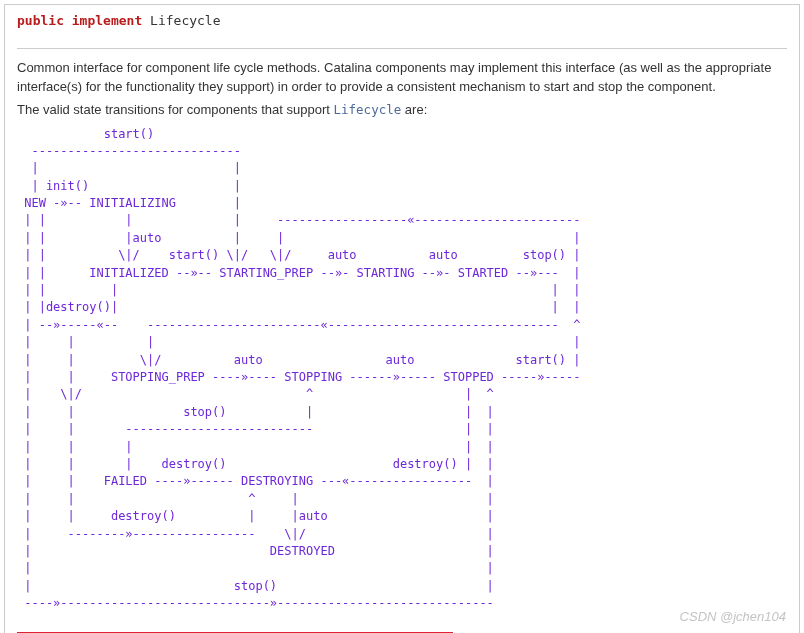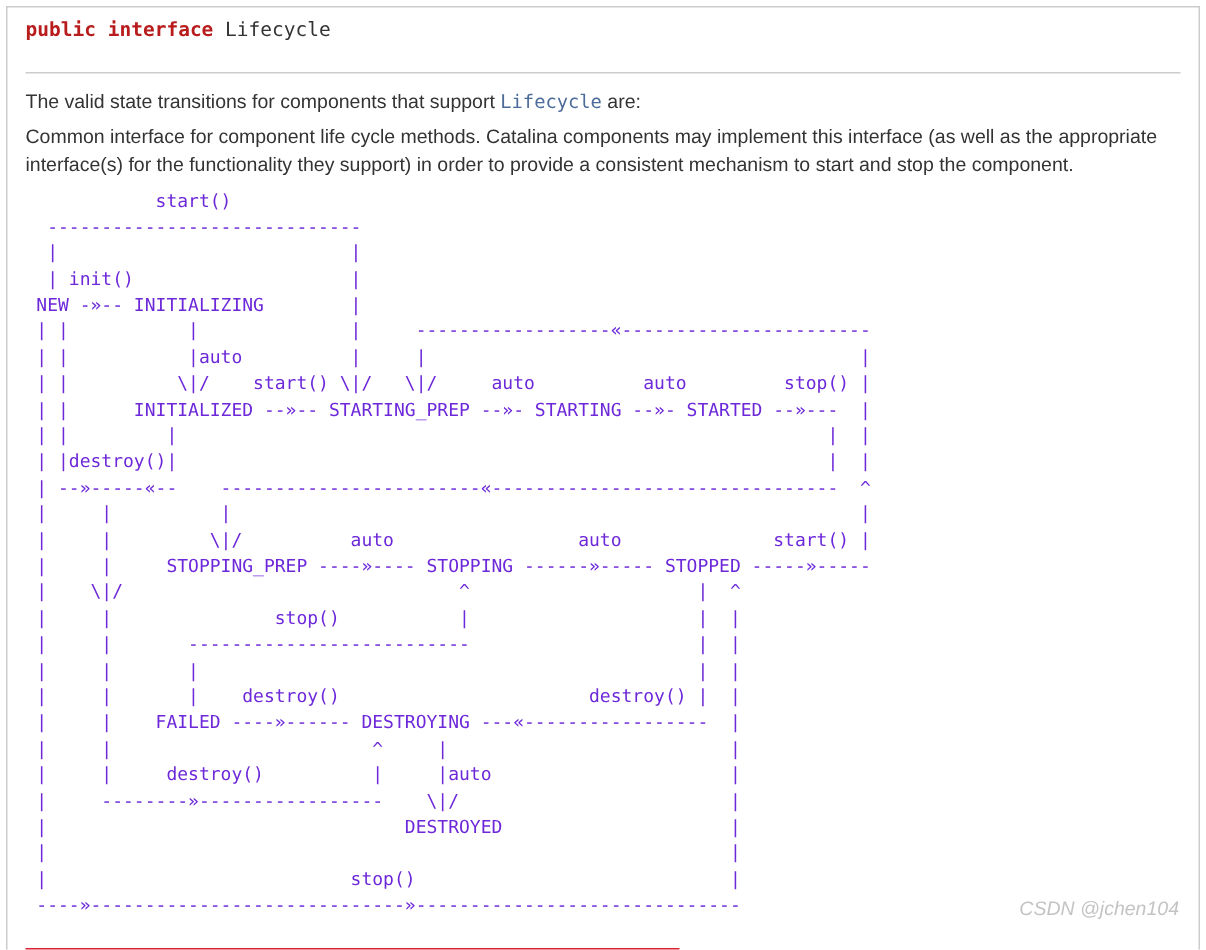--- a/index.html
+++ b/index.html
@@ -52,43 +52,43 @@
       padding: 1px 4px;
       display: inline-block;
       font-family: 'Consolas', 'Monaco', monospace;
       font-size: 16px;
       white-space: pre;
       margin-top: 20px;
     }
     .watermark {
       position: absolute;
       right: 18px;
-      bottom: 20px;
+      bottom: 9px;
       color: rgba(170,170,170,0.7);
       font-size: 13px;
       font-style: italic;
       pointer-events: none;
     }
   </style>
 </head>
 <body>
 
 <div class="container">
   <div class="signature">
     <span class="kw">public</span>
     <span> </span>
-    <span class="kw">interface</span>
+    <span class="kw">implement</span>
     <span> </span>
     <span class="typename">Lifecycle</span>
   </div>
   <hr class="sep">
+  <div class="desc">Common interface for component life cycle methods. Catalina components may implement this interface (as well as the appropriate interface(s) for the functionality they support) in order to provide a consistent mechanism to start and stop the component.</div>
   <div class="desc">
     <span>The valid state transitions for components that support </span><a href="#" class="link">Lifecycle</a><span> are:</span>
   </div>
-  <div class="desc">Common interface for component life cycle methods. Catalina components may implement this interface (as well as the appropriate interface(s) for the functionality they support) in order to provide a consistent mechanism to start and stop the component.</div>
   <div class="diagram" id="diagram">            start()
   -----------------------------
   |                           |
   | init()                    |
  NEW -»-- INITIALIZING        |
  | |           |              |     ------------------«-----------------------
  | |           |auto          |     |                                        |
  | |          \|/    start() \|/   \|/     auto          auto         stop() |
  | |      INITIALIZED --»-- STARTING_PREP --»- STARTING --»- STARTED --»---  |
  | |         |                                                            |  |

